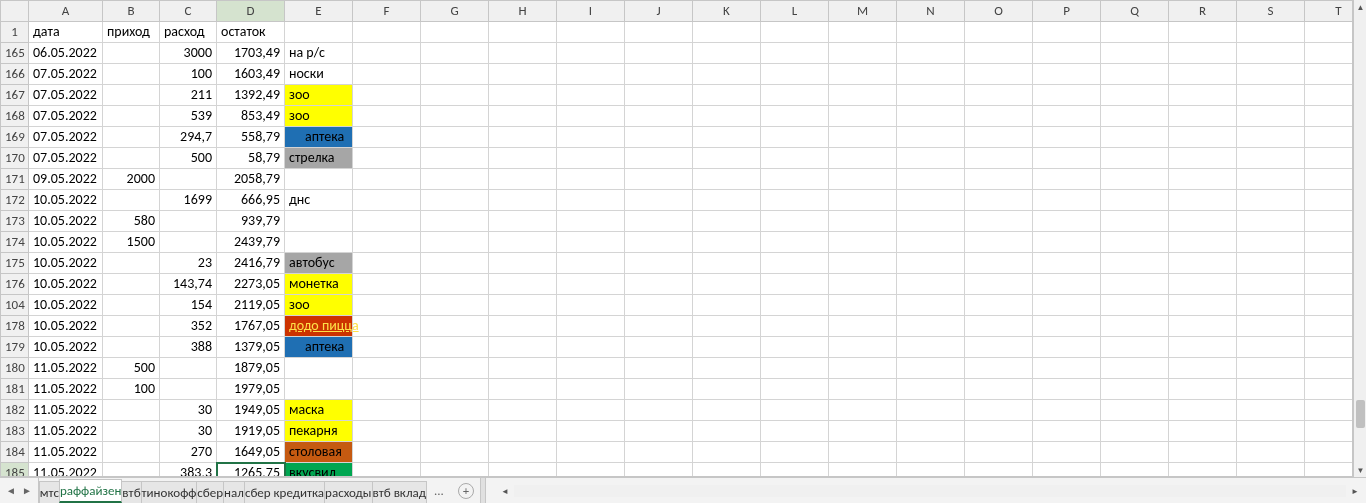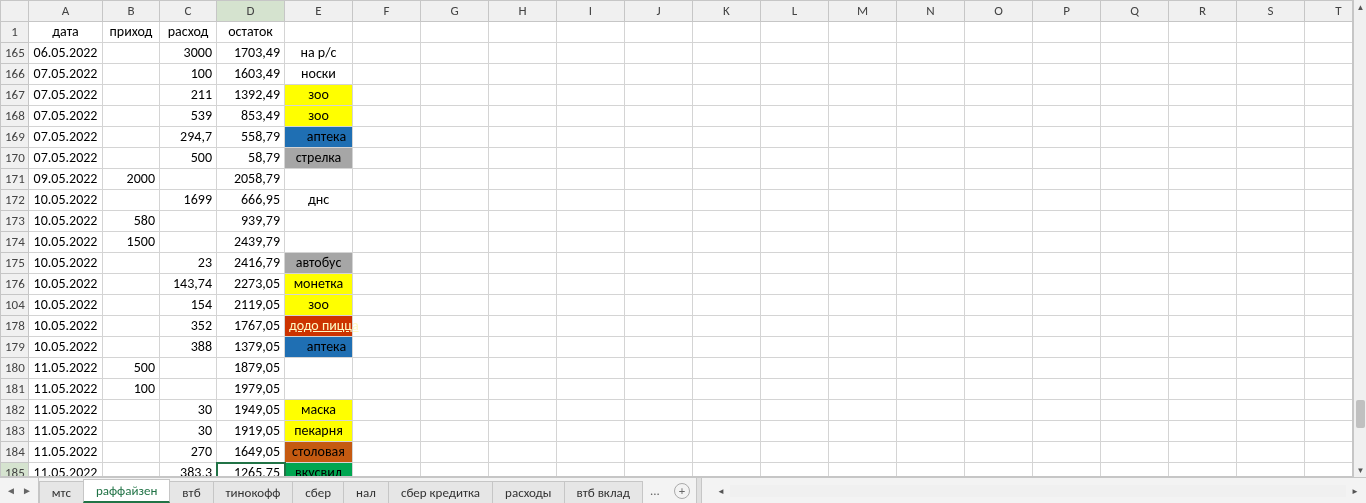--- a/index.html
+++ b/index.html
@@ -47,37 +47,37 @@
     background: #f0f0f0;
     text-align: center;
     font-size: 13px;
     color: #444;
     border-color: #c6c6c6;
     width: 28px;
   }
   .colhdr-D { background: #d5e3cf; }
   .rowhdr-sel { background: #d5e3cf; }
   .num { text-align: right; }
-  .txt { text-align: center; }
+  .txt { text-align: left; }
   .sel {
     outline: 2px solid #217346;
     outline-offset: -1px;
     position: relative;
   }
   .sel::after {
     content: '';
     position: absolute;
     right: -3px; bottom: -3px;
     width: 6px; height: 6px;
     background: #217346;
   }
   .fill-yellow { background: #ffff00; }
   .fill-blue { background: #1f6fb3; padding-left: 20px; }
   .fill-gray { background: #a6a6a6; }
-  .fill-red { background: #cc3300; color: #fef9c3; text-decoration: underline; }
+  .fill-red { background: #cc3300; color: #fde047; text-decoration: underline; }
   .fill-green { background: #00a651; color: #000; }
   .fill-orange { background: #c55a11; color: #000; margin-left: 8px; }
 
   
   .w-rh { width: 28px; }
   .w-A { width: 74px; }
   .w-B { width: 57px; }
   .w-C { width: 57px; }
   .w-D { width: 68px; }
   .w-E { width: 68px; }
@@ -124,21 +124,21 @@
   .navbtns {
     display: flex;
     align-items: center;
     padding: 0 6px;
     gap: 6px;
     border-right: 1px solid #c6c6c6;
   }
   .navbtns span { color: #666; cursor: pointer; font-size: 10px; }
   .tabs { display: flex; align-items: flex-end; }
   .tab {
-    padding: 3px 12px;
+    padding: 3px 0;
     margin-top: 2px;
     border: 1px solid #c6c6c6;
     border-bottom: none;
     background: #e6e6e6;
     cursor: pointer;
     margin-right: -1px;
     color: #333;
   }
   .tab.active {
     background: #fff;

